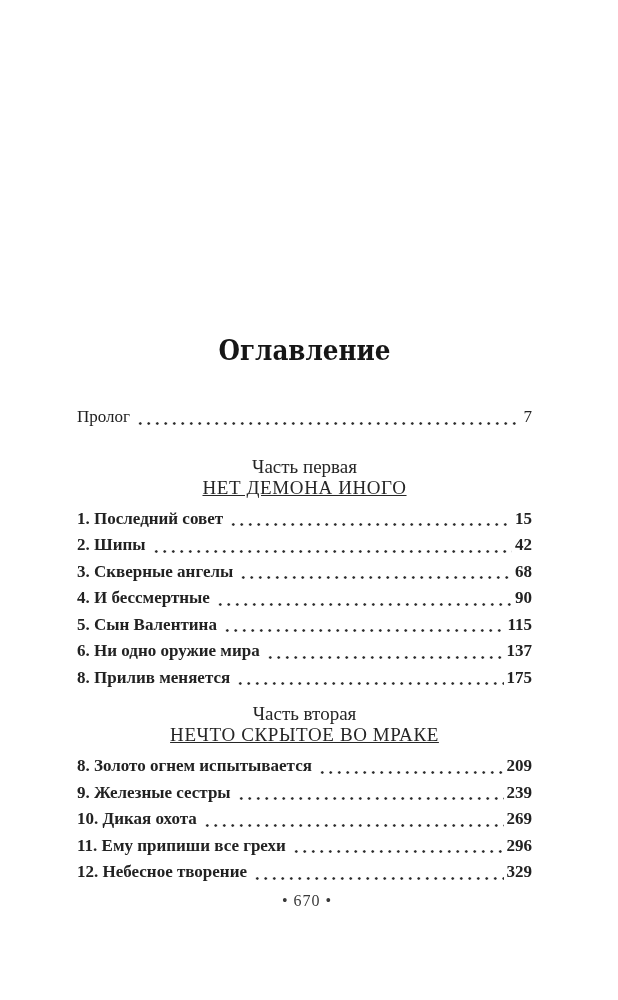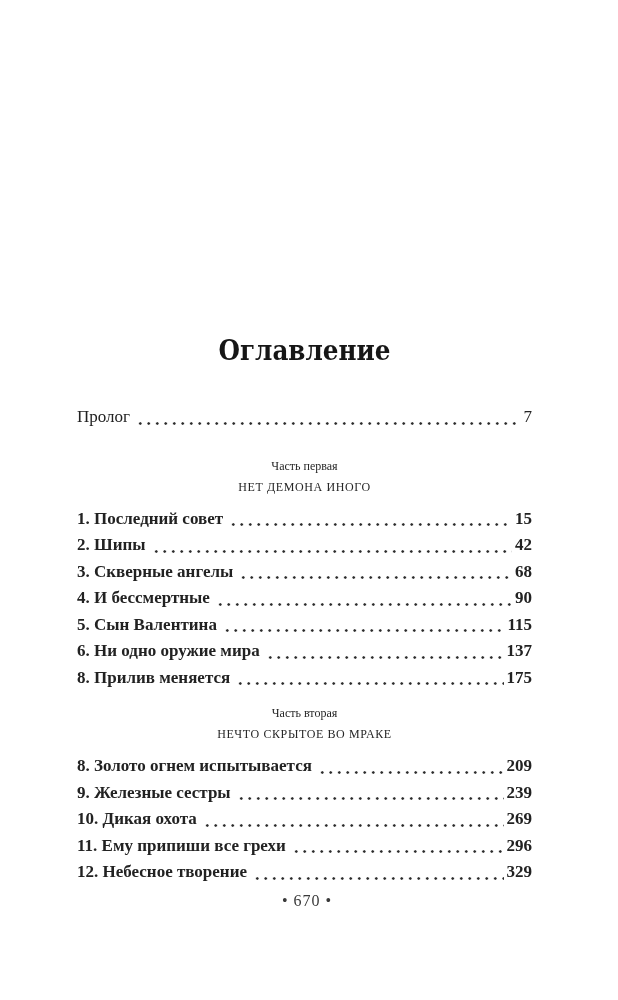--- a/index.html
+++ b/index.html
@@ -42,26 +42,26 @@
     background-size: 8.5px 3px;
     background-repeat: repeat-x;
     background-position: 0 calc(100% - 6px);
   }
   .toc-page-num { white-space: nowrap; }
 
   .prologue-row { margin-bottom: 25px; }
 
   .part-heading {
     text-align: center;
-    font-size: 12px;
+    font-size: 19px;
     line-height: 21px;
     margin: 0 0 8px 0;
     color: #262626;
   }
-  .part-heading .part-title { letter-spacing: 0.6px; }
+  .part-heading .part-title { letter-spacing: 0.6px; text-decoration: underline; }
 
   .chapter-list { margin-bottom: 12px; font-weight: bold; }
 
   .page-footer {
     position: absolute;
     left: 0; right: 4px;
     top: 892px;
     text-align: center;
     font-size: 16px;
     letter-spacing: 1px;

